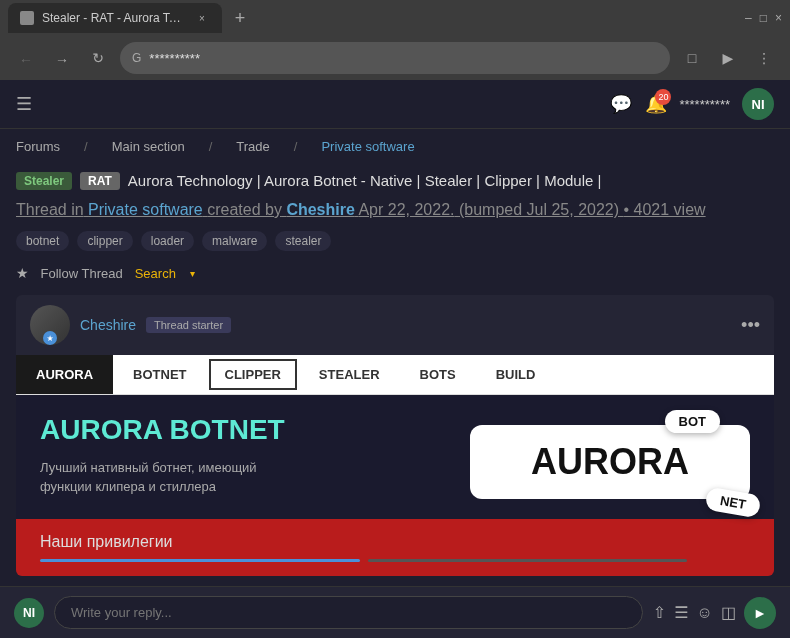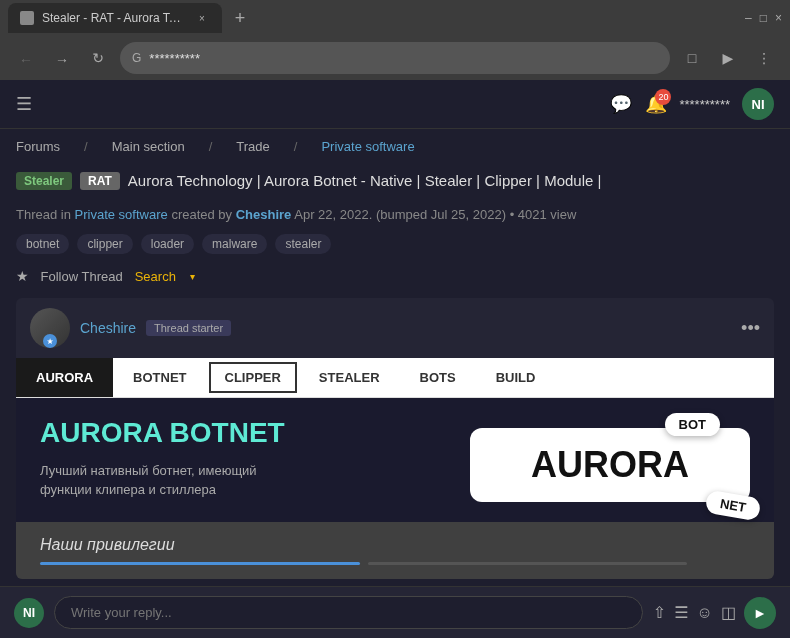--- a/index.html
+++ b/index.html
@@ -39,21 +39,21 @@
     .breadcrumb a { color: #aaa; text-decoration: none; }
     .breadcrumb .separator { color: #666; }
     .breadcrumb .current { color: #5ba4cf; }
 
     
     .thread-title-area { padding: 8px 16px 4px; }
     .thread-title-row { display: flex; align-items: flex-start; gap: 8px; flex-wrap: wrap; }
     .badge-stealer { background: #3a5a3a; color: #7ec87e; padding: 2px 8px; border-radius: 3px; font-size: 12px; font-weight: bold; }
     .badge-rat { background: #666; color: #fff; padding: 2px 8px; border-radius: 3px; font-size: 12px; font-weight: bold; }
     .thread-title-text { font-size: 15px; color: #ddd; font-weight: 500; }
-    .thread-meta { font-size: 13px; color: #888; margin-top: 17px; }
+    .thread-meta { font-size: 16px; color: #888; margin-top: 11px; text-decoration: underline; }
     .thread-meta a { color: #5ba4cf; text-decoration: none; }
 
     
     .tags-row { padding: 8px 16px; display: flex; gap: 8px; flex-wrap: wrap; }
     .tag { background: #2a2a3e; color: #aaa; padding: 3px 10px; border-radius: 12px; font-size: 12px; cursor: pointer; }
 
     
     .thread-actions { padding: 6px 16px; display: flex; align-items: center; gap: 12px; }
     .star-icon { color: #aaa; font-size: 14px; cursor: pointer; }
     .follow-btn { color: #aaa; font-size: 13px; cursor: pointer; }
@@ -82,21 +82,21 @@
     .post-text-section { flex: 1; }
     .post-main-title { font-size: 28px; font-weight: 900; color: #5eead4; line-height: 1.1; margin-bottom: 12px; }
     .post-subtitle { font-size: 13px; color: #aaa; line-height: 1.5; }
     .post-graphic { width: 280px; flex-shrink: 0; position: relative; }
     .graphic-box { background: white; border-radius: 12px; padding: 16px 24px; display: flex; align-items: center; justify-content: center; }
     .graphic-title { font-size: 36px; font-weight: 900; color: #111; }
     .bot-tag { position: absolute; top: -15px; right: 30px; background: white; border-radius: 20px; padding: 4px 14px; font-size: 13px; font-weight: 700; color: #111; box-shadow: 0 2px 6px rgba(0,0,0,0.3); }
     .net-tag { position: absolute; bottom: -15px; right: -10px; background: white; border-radius: 20px; padding: 4px 14px; font-size: 13px; font-weight: 700; color: #111; box-shadow: 0 2px 6px rgba(0,0,0,0.3); transform: rotate(10deg); }
 
     
-    .post-bottom-section { padding: 14px 24px; background: #404040; font-style: italic; }
+    .post-bottom-section { padding: 14px 24px; background: #b91c1c; }
     .our-privileges { font-size: 16px; color: #ddd; font-weight: 500; }
 
     
     .reply-bar { height: 52px; background: #252535; display: flex; align-items: center; padding: 0 14px; gap: 10px; border-top: 1px solid #333; }
     .reply-avatar { width: 30px; height: 30px; border-radius: 50%; background: #2c6e49; display: flex; align-items: center; justify-content: center; color: white; font-size: 12px; font-weight: bold; flex-shrink: 0; }
     .reply-input { flex: 1; background: #1e1e2e; border: 1px solid #444; border-radius: 20px; padding: 8px 16px; color: #aaa; font-size: 13px; outline: none; }
     .reply-actions { display: flex; gap: 8px; align-items: center; }
     .reply-action-btn { color: #aaa; font-size: 16px; cursor: pointer; }
     .send-btn { width: 32px; height: 32px; border-radius: 50%; background: #2c6e49; display: flex; align-items: center; justify-content: center; color: white; font-size: 14px; cursor: pointer; }
   </style>

